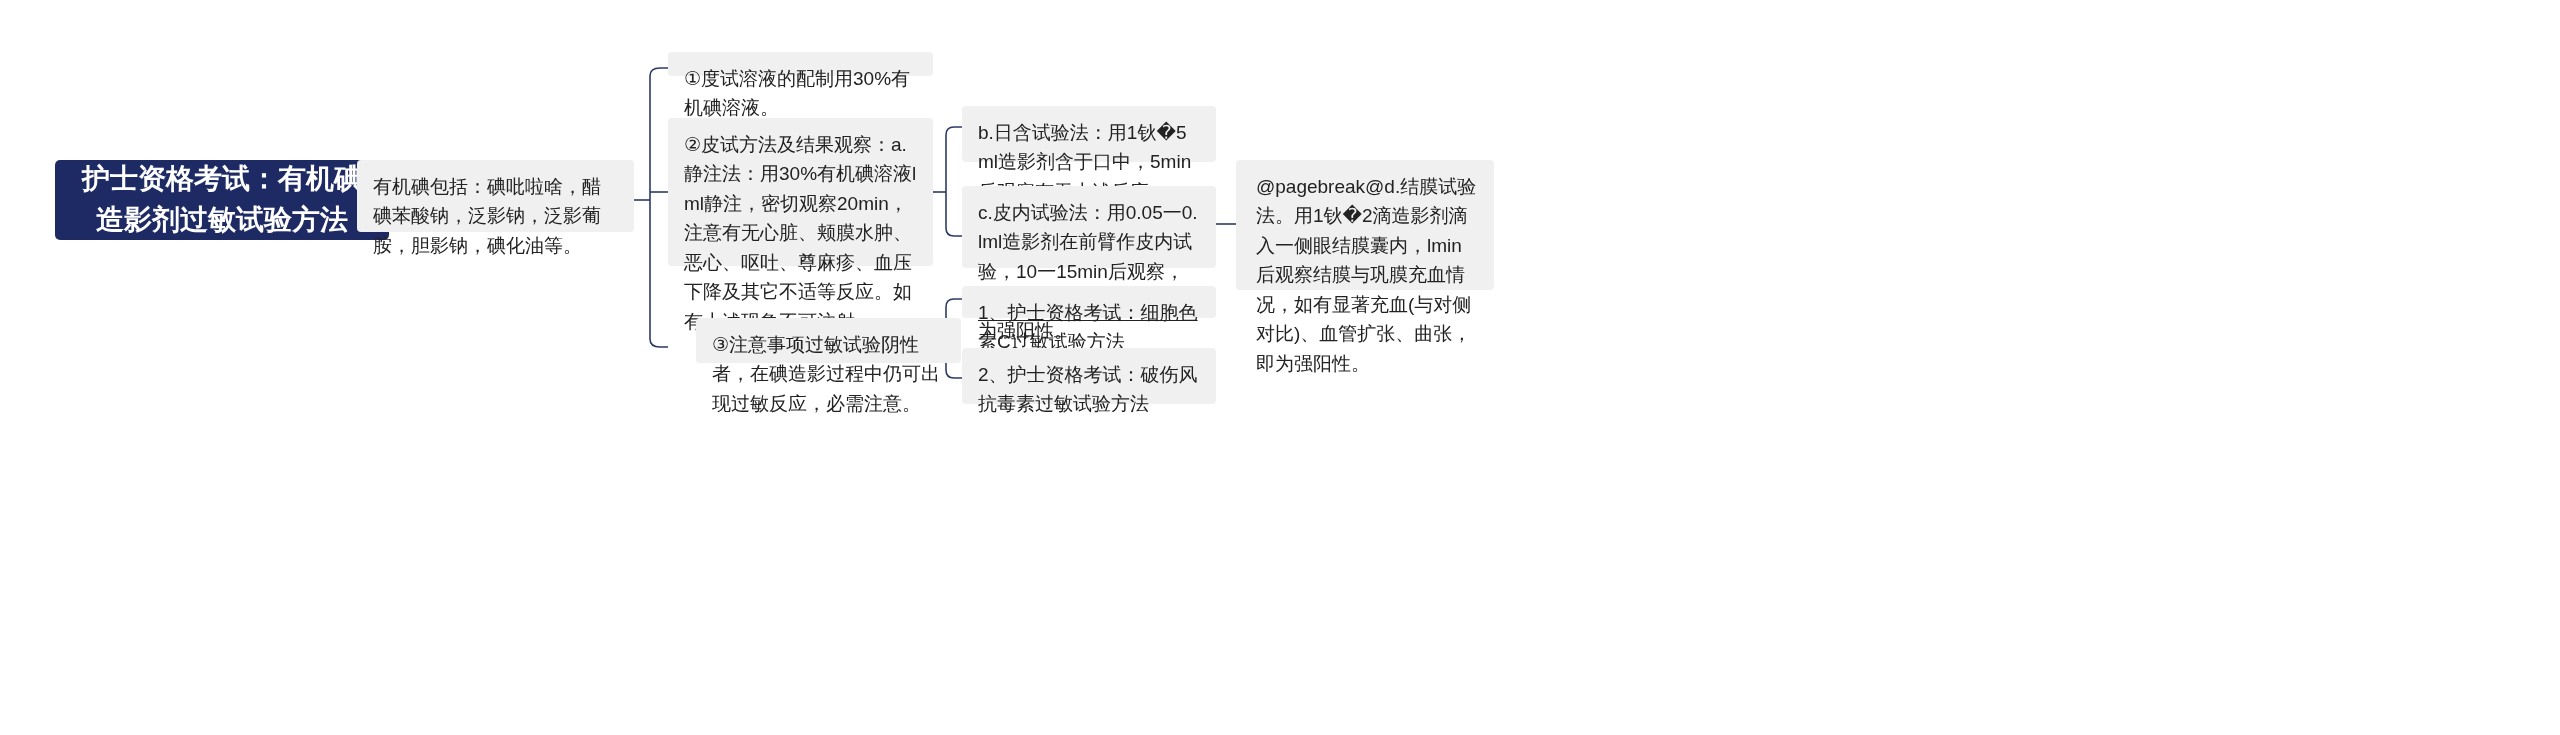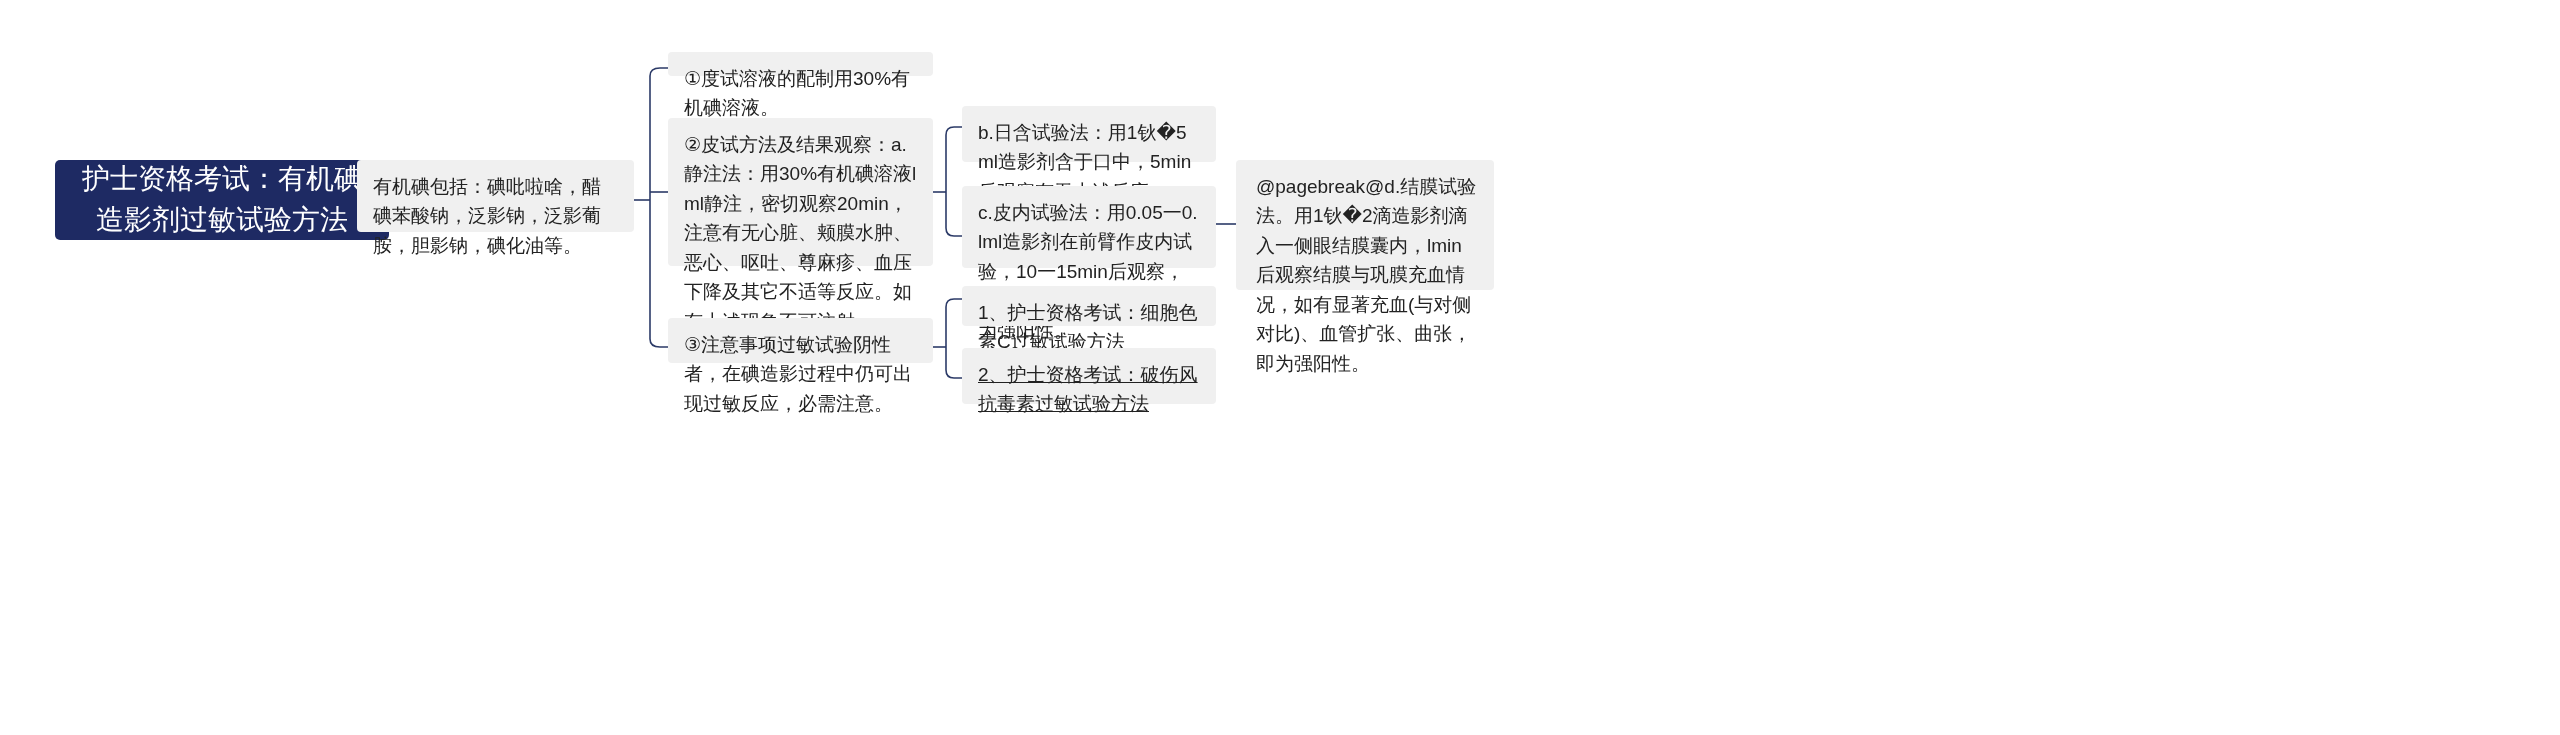--- a/index.html
+++ b/index.html
@@ -79,33 +79,33 @@
 
       <path d="M 1216 224 L 1236 224" stroke="#2b3a67" stroke-width="1.6" fill="none"></path>
 
       <path d="M 933 347 L 946 347" stroke="#2b3a67" stroke-width="1.6" fill="none"></path>
       <path d="M 946 307 L 946 370" stroke="#2b3a67" stroke-width="1.6" fill="none"></path>
       <path d="M 946 307 Q 946 299 954 299 L 962 299" stroke="#2b3a67" stroke-width="1.6" fill="none"></path>
       <path d="M 946 370 Q 946 378 954 378 L 962 378" stroke="#2b3a67" stroke-width="1.6" fill="none"></path>
     </svg>
   </div>
 
-  <div class="node root" style="left:55px; top:160px; width:334px; height:80px;">护士资格考试：有机碘造影剂过敏试验方法</div>
+  <div class="node root" style="left:55px; top:160px; width:334px; height:80px;font-weight:bold;">护士资格考试：有机碘造影剂过敏试验方法</div>
 
   <div class="node" style="left:357px; top:160px; width:277px; height:72px;">有机碘包括：碘吡啦啥，醋碘苯酸钠，泛影钠，泛影葡胺，胆影钠，碘化油等。</div>
 
   <div class="node" style="left:668px; top:52px; width:265px; height:24px;">①度试溶液的配制用30%有机碘溶液。</div>
 
   <div class="node" style="left:668px; top:118px; width:265px; height:148px;">②皮试方法及结果观察：a.静注法：用30%有机碘溶液lml静注，密切观察20min，注意有无心脏、颊膜水肿、恶心、呕吐、尊麻疹、血压下降及其它不适等反应。如有上述现象不可注射。</div>
 
-  <div class="node" style="left:668px; top:318px; width:265px; height:45px;">③注意事项过敏试验阴性者，在碘造影过程中仍可出现过敏反应，必需注意。</div>
+  <div class="node" style="left:696px; top:318px; width:265px; height:45px;">③注意事项过敏试验阴性者，在碘造影过程中仍可出现过敏反应，必需注意。</div>
 
   <div class="node" style="left:962px; top:106px; width:254px; height:56px;">b.日含试验法：用1钬�5ml造影剂含于口中，5min后观察有无上述反应。</div>
 
   <div class="node" style="left:962px; top:186px; width:254px; height:82px;">c.皮内试验法：用0.05一0.lml造影剂在前臂作皮内试验，10一15min后观察，有1cm大小的红斑反成即为强阳性。</div>
 
-  <div class="node" style="left:962px; top:286px; width:254px; height:40px;">1、护士资格考试：细胞色素C过敏试验方法</div>
+  <div class="node" style="left:962px; top:286px; width:254px; height:32px;text-decoration:underline;">1、护士资格考试：细胞色素C过敏试验方法</div>
 
-  <div class="node" style="left:962px; top:348px; width:254px; height:56px;text-decoration:underline;">2、护士资格考试：破伤风抗毒素过敏试验方法</div>
+  <div class="node" style="left:962px; top:348px; width:254px; height:56px;">2、护士资格考试：破伤风抗毒素过敏试验方法</div>
 
   <div class="node" style="left:1236px; top:160px; width:258px; height:130px;padding-left:20px;">@pagebreak@d.结膜试验法。用1钬�2滴造影剂滴入一侧眼结膜囊内，lmin后观察结膜与巩膜充血情况，如有显著充血(与对侧对比)、血管扩张、曲张，即为强阳性。</div>
 
 </div>
 
 </body></html>

